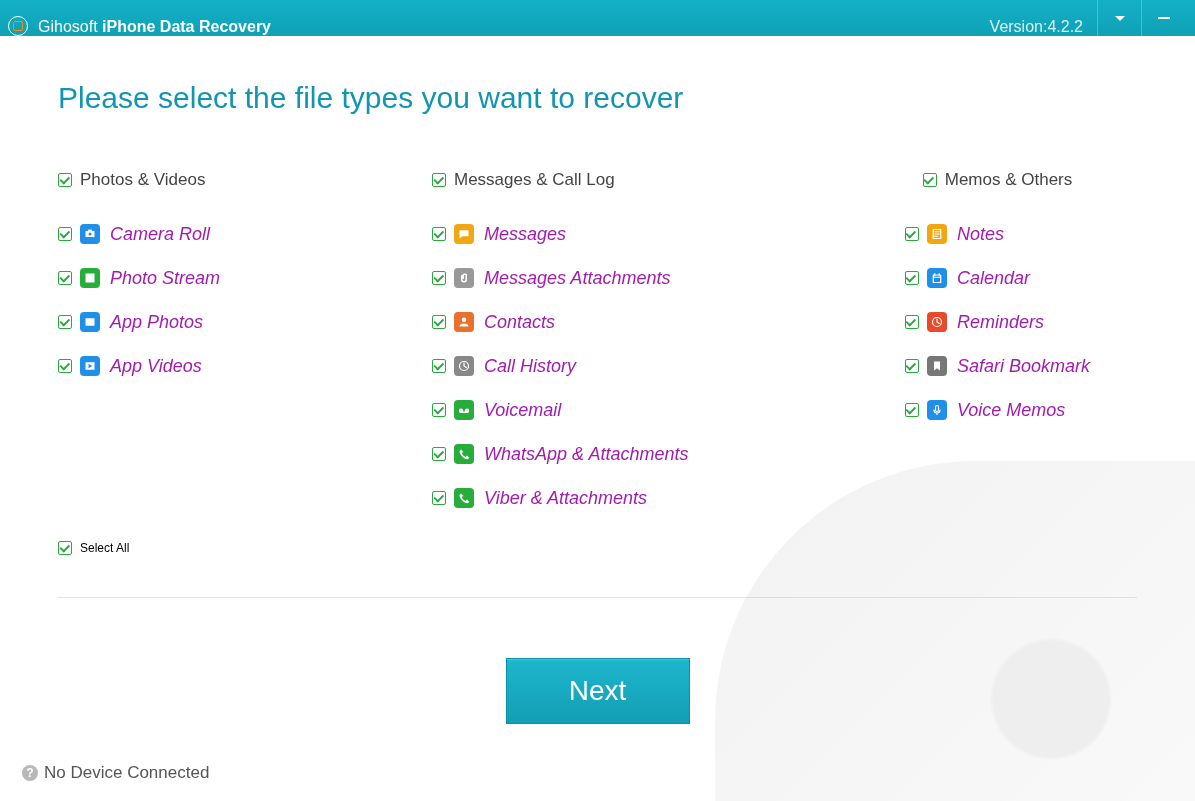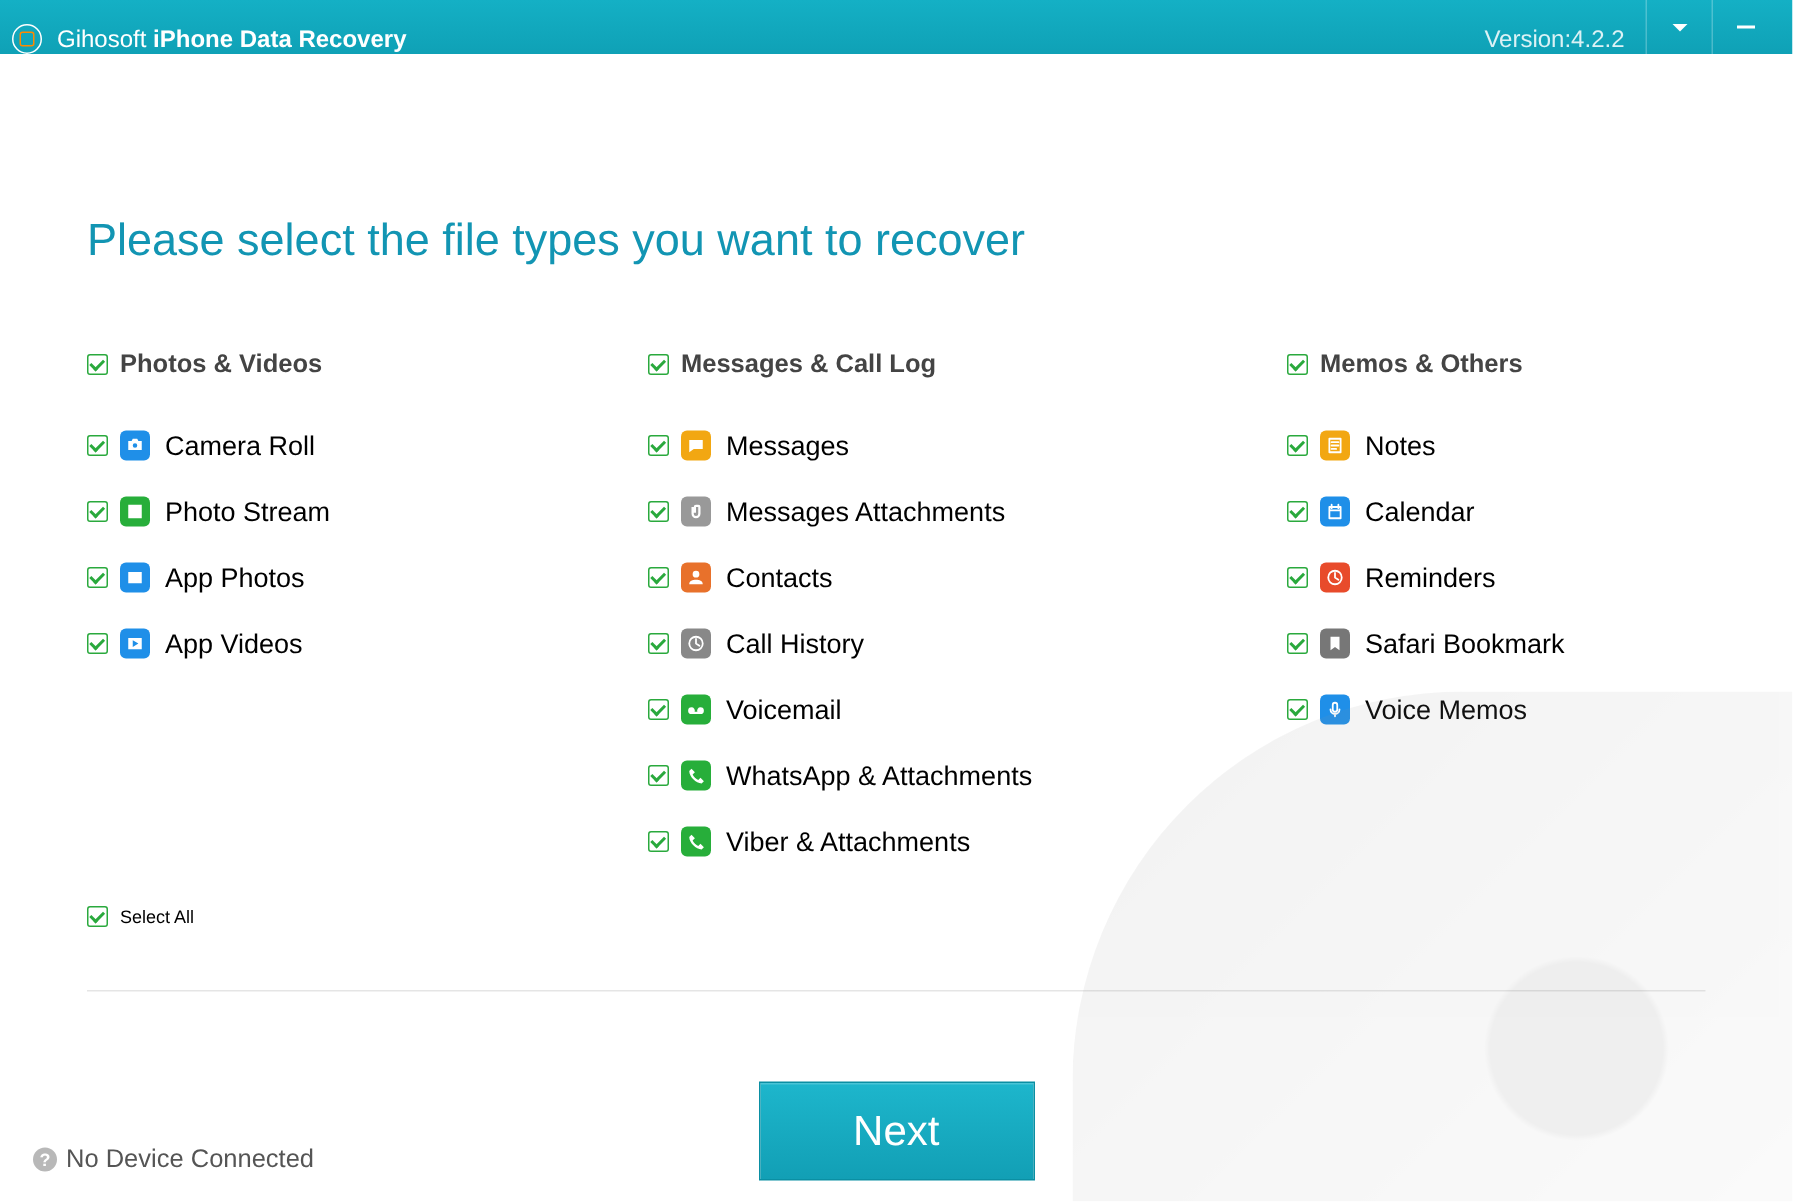--- a/index.html
+++ b/index.html
@@ -55,42 +55,42 @@
     width: 0; height: 0;
     border-left: 5px solid transparent;
     border-right: 5px solid transparent;
     border-top: 5px solid #fff;
   }
   .min-dash {
     width: 12px; height: 2px; background: #fff;
   }
 
   .content {
-    padding: 108px 58px 0 58px;
+    padding: 45px 58px 0 58px;
     position: relative;
     height: calc(801px - 36px);
   }
   .page-title {
     font-size: 30px;
     color: #1295b3;
     font-weight: 400;
     margin-bottom: 50px;
   }
 
   .columns {
     display: flex;
     gap: 0;
   }
   .col {
     display: flex;
     flex-direction: column;
   }
   .col-1 { width: 374px; }
   .col-2 { width: 426px; }
-  .col-3 { flex: 1; }
+  .col-3 { flex: 1; align-items: center; }
 
   .group-header, .item-row, .select-all {
     display: flex;
     align-items: center;
     height: 30px;
     margin-bottom: 14px;
   }
   .group-header { margin-bottom: 24px; }
 
   .checkbox {
@@ -109,36 +109,37 @@
   .checkbox::after {
     content: "";
     width: 7px; height: 4px;
     border-left: 2px solid #2aa93d;
     border-bottom: 2px solid #2aa93d;
     transform: rotate(-45deg) translate(0px,-1px);
   }
 
   .group-header .label {
     font-size: 17px;
-    font-weight: 700;
+    font-weight: 400;
     color: #444;
   }
 
   .item-row .type-icon {
     width: 20px; height: 20px;
     border-radius: 4px;
     margin-right: 10px;
     display: inline-flex;
     align-items: center;
     justify-content: center;
     flex-shrink: 0;
   }
   .item-row .label {
     font-size: 18px;
-    color: #000000;
+    color: #a21caf;
+    font-style: italic;
   }
 
   .type-icon svg { width: 12px; height: 12px; }
 
   .select-all-wrap {
     margin-top: 6px;
     padding-bottom: 20px;
     border-bottom: 1px solid #e5e5e5;
     width: 100%;
   }

